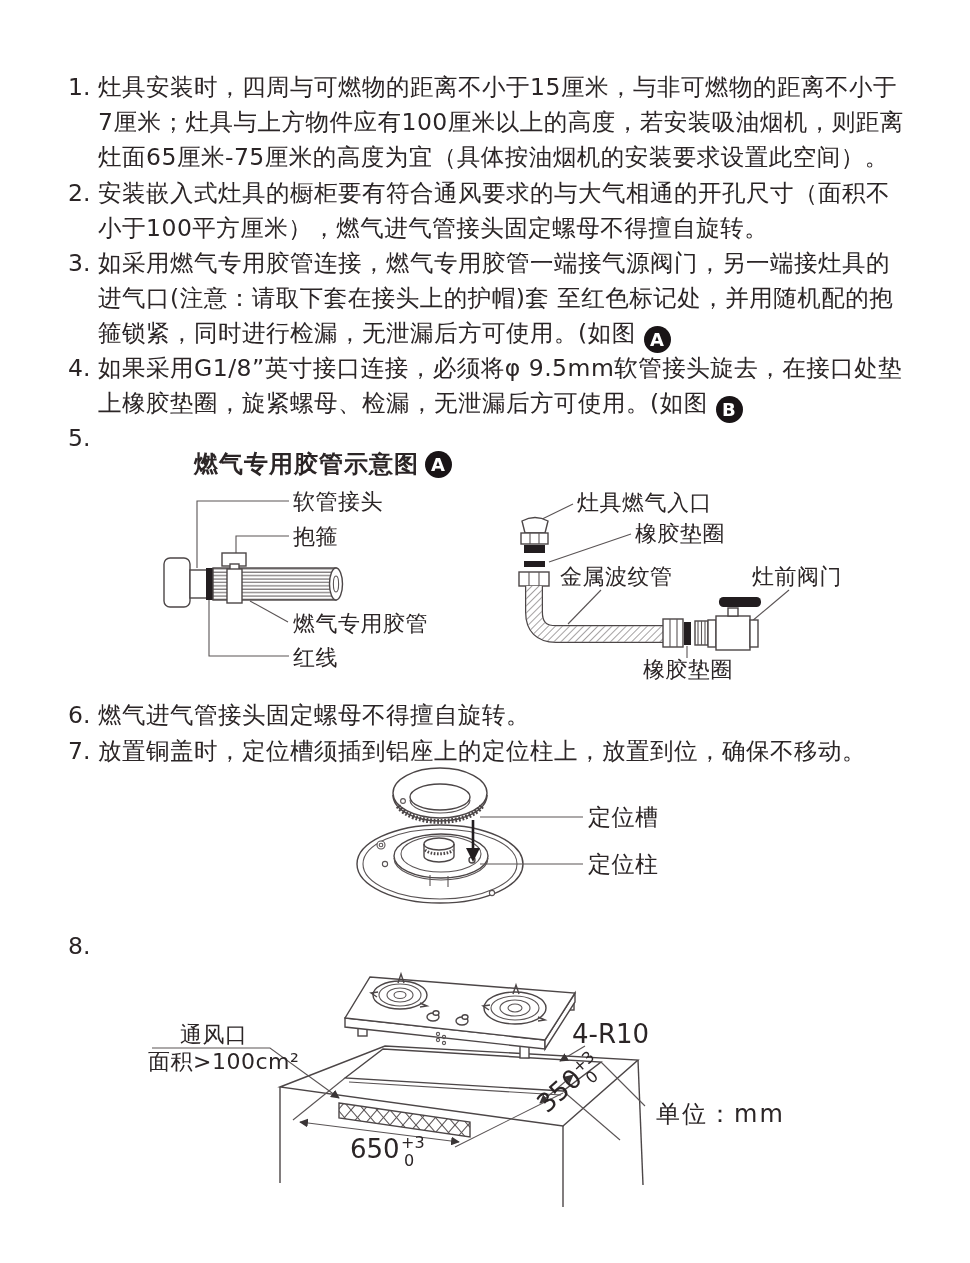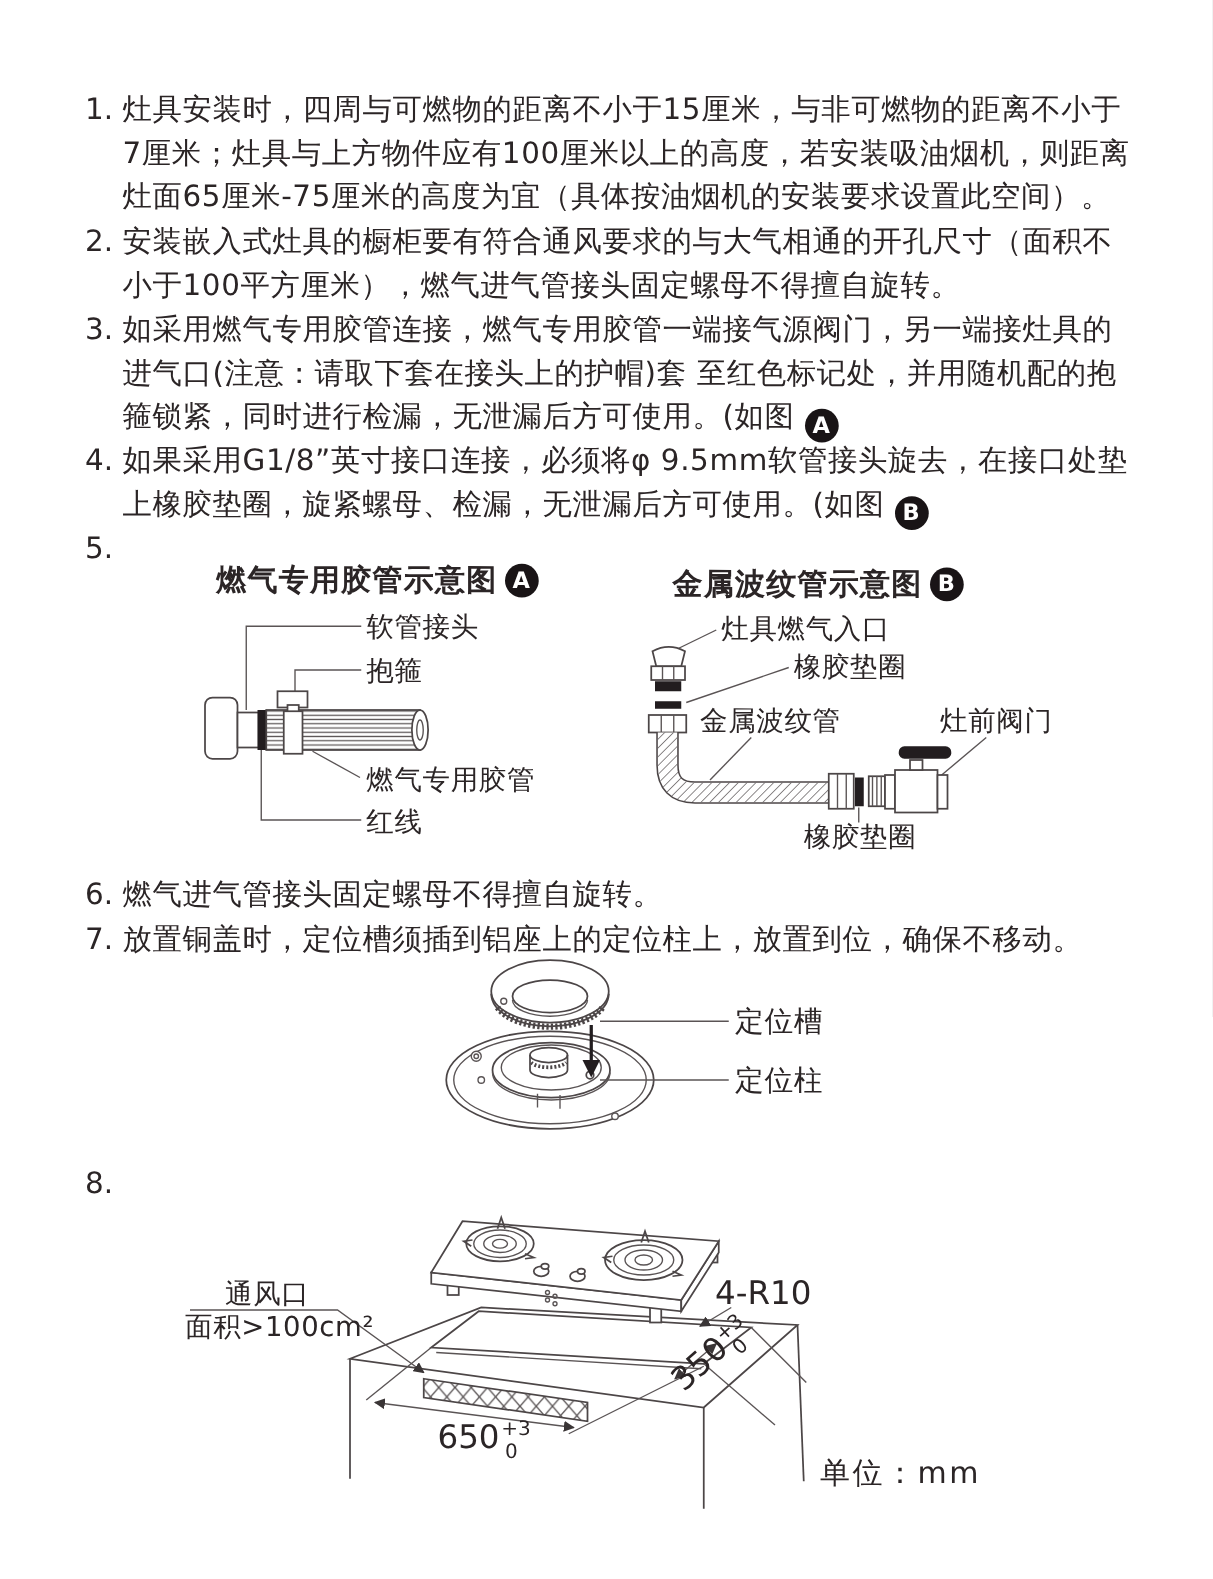--- a/index.html
+++ b/index.html
@@ -69,29 +69,25 @@
   <div class="item" style="left:68px;top:351px;width:860px;">
     <span class="num">4.</span>
     <div class="itext"><span>如果采用G1/8”英寸接口连接，必须将φ 9.5mm软管接头旋去，在接口处垫
 上橡胶垫圈，旋紧螺母、检漏，无泄漏后方可使用。(如图</span><span class="badge-circle">B</span></div>
   </div>
 
   <div class="item" style="left:68px;top:421px;width:860px;">
     <span class="num">5.</span>
   </div>
 
-  <div class="fig-title" style="left:173px;top:448px;">
+  <div class="fig-title" style="left:194px;top:448px;">
     <span>燃气专用胶管示意图</span>
     <span class="badge-circle">A</span>
   </div>
 
-  <div class="fig-title" style="left:538px;top:451px;">
-    <span>金属波纹管示意图</span>
-    <span class="badge-circle">B</span>
-  </div>
 
   <svg style="left:95px;top:485px;" width="375" height="195" viewBox="95 485 375 195">
     <defs>
       <pattern id="ribs" width="4" height="3.4" patternUnits="userSpaceOnUse">
         <rect width="4" height="3.4" fill="#ffffff"></rect>
         <line x1="0" y1="1" x2="4" y2="1" stroke="#5a5455" stroke-width="1"></line>
       </pattern>
     </defs>
 
     <polyline class="thin" points="289,501 197,501 197,568"></polyline>
@@ -303,15 +299,15 @@
     <text x="401" y="1148" class="tol">+3</text>
     <text x="404" y="1166" class="tol">0</text>
 
     <g transform="translate(547,1114) rotate(-42)">
       <text x="0" y="0" class="dimtxt">350</text>
       <text x="50" y="-9" class="tol">+3</text>
       <text x="53" y="8" class="tol">0</text>
     </g>
   </svg>
 
-  <div class="unit-label" style="left:656px;top:1162px;">单位：mm</div>
+  <div class="unit-label" style="left:656px;top:1098px;">单位：mm</div>
 
 </div>
 
 </body></html>

